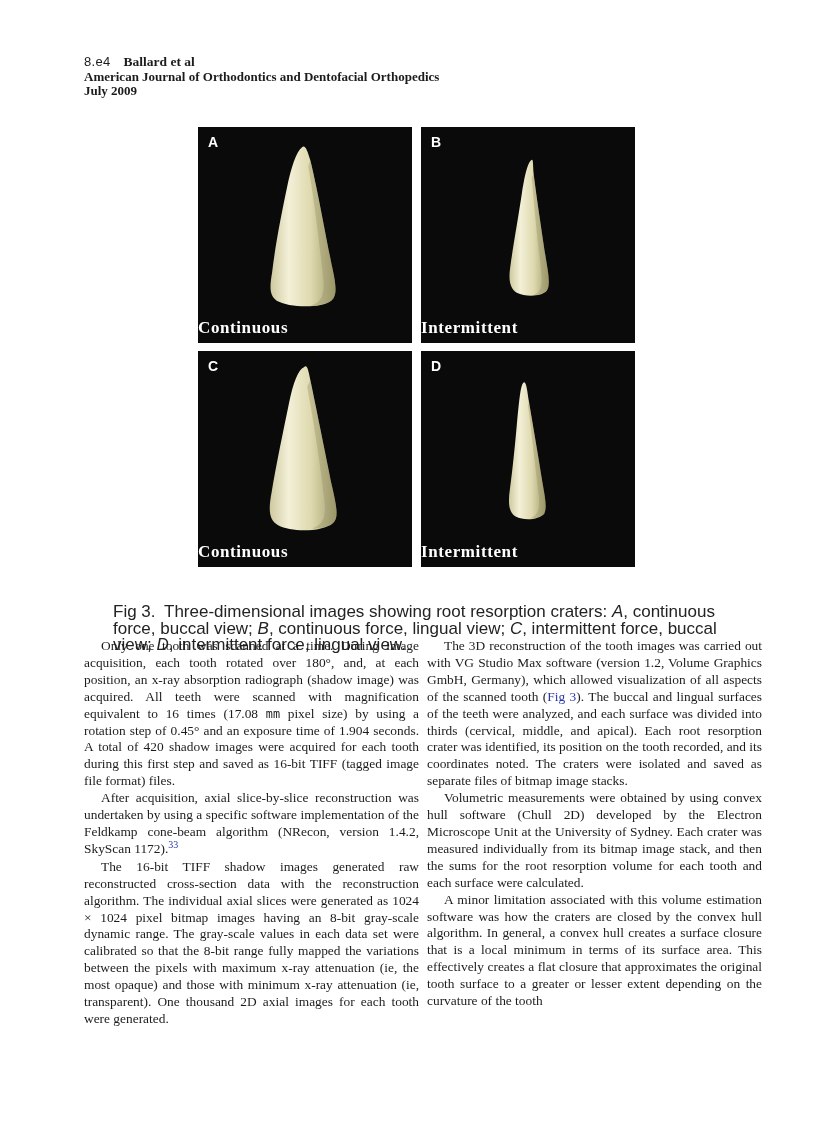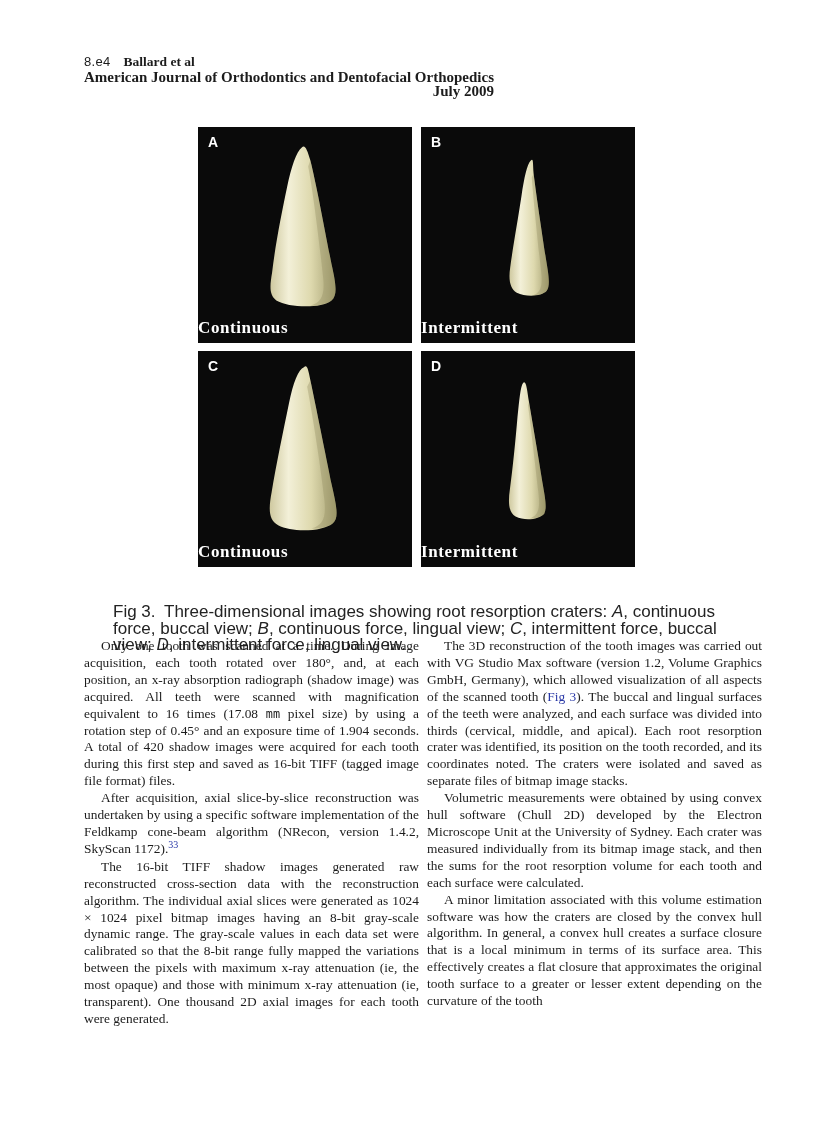--- a/index.html
+++ b/index.html
@@ -5,21 +5,21 @@
   html,body{margin:0;padding:0;}
   body{
     width:838px;height:1122px;position:relative;background:#ffffff;
     font-family:"Liberation Serif",serif;color:#1c1c1c;overflow:hidden;
   }
   
   .pg-header{position:absolute;top:54px;left:84px;width:685px;display:flex;justify-content:space-between;align-items:flex-start;flex-direction:column;}
   .hdr-left{font-size:13.5px;white-space:nowrap;}
   .hdr-folio{font-family:"Liberation Sans",sans-serif;font-size:13px;letter-spacing:.3px;}
   .hdr-authors{font-weight:bold;margin-left:13px;}
-  .hdr-right{text-align:right;font-weight:bold;font-size:15px;line-height:14px;}
+  .hdr-right{text-align:left;font-weight:bold;font-size:13px;line-height:14px;}
   
   .fig-grid{position:absolute;left:198px;top:127px;width:437px;display:grid;grid-template-columns:214px 214px;grid-auto-rows:216px;column-gap:9px;row-gap:8px;}
   .panel{position:relative;background:#0a0a0a;overflow:hidden;}
   .panel-letter{position:absolute;top:7px;left:10px;color:#fff;font-family:"Liberation Sans",sans-serif;font-weight:bold;font-size:14px;}
   .panel-label{position:absolute;bottom:5px;left:0;width:100%;color:#fff;font-family:"Liberation Serif",serif;font-weight:bold;font-size:17px;letter-spacing:.6px;}
   .tooth{position:absolute;left:50%;}
   .tooth.a{top:14px;margin-left:-63px;}
   .tooth.b{top:26px;margin-left:-53px;}
   .tooth.c{top:12px;margin-left:-61px;}
   .tooth.d{top:24px;margin-left:-55px;}

